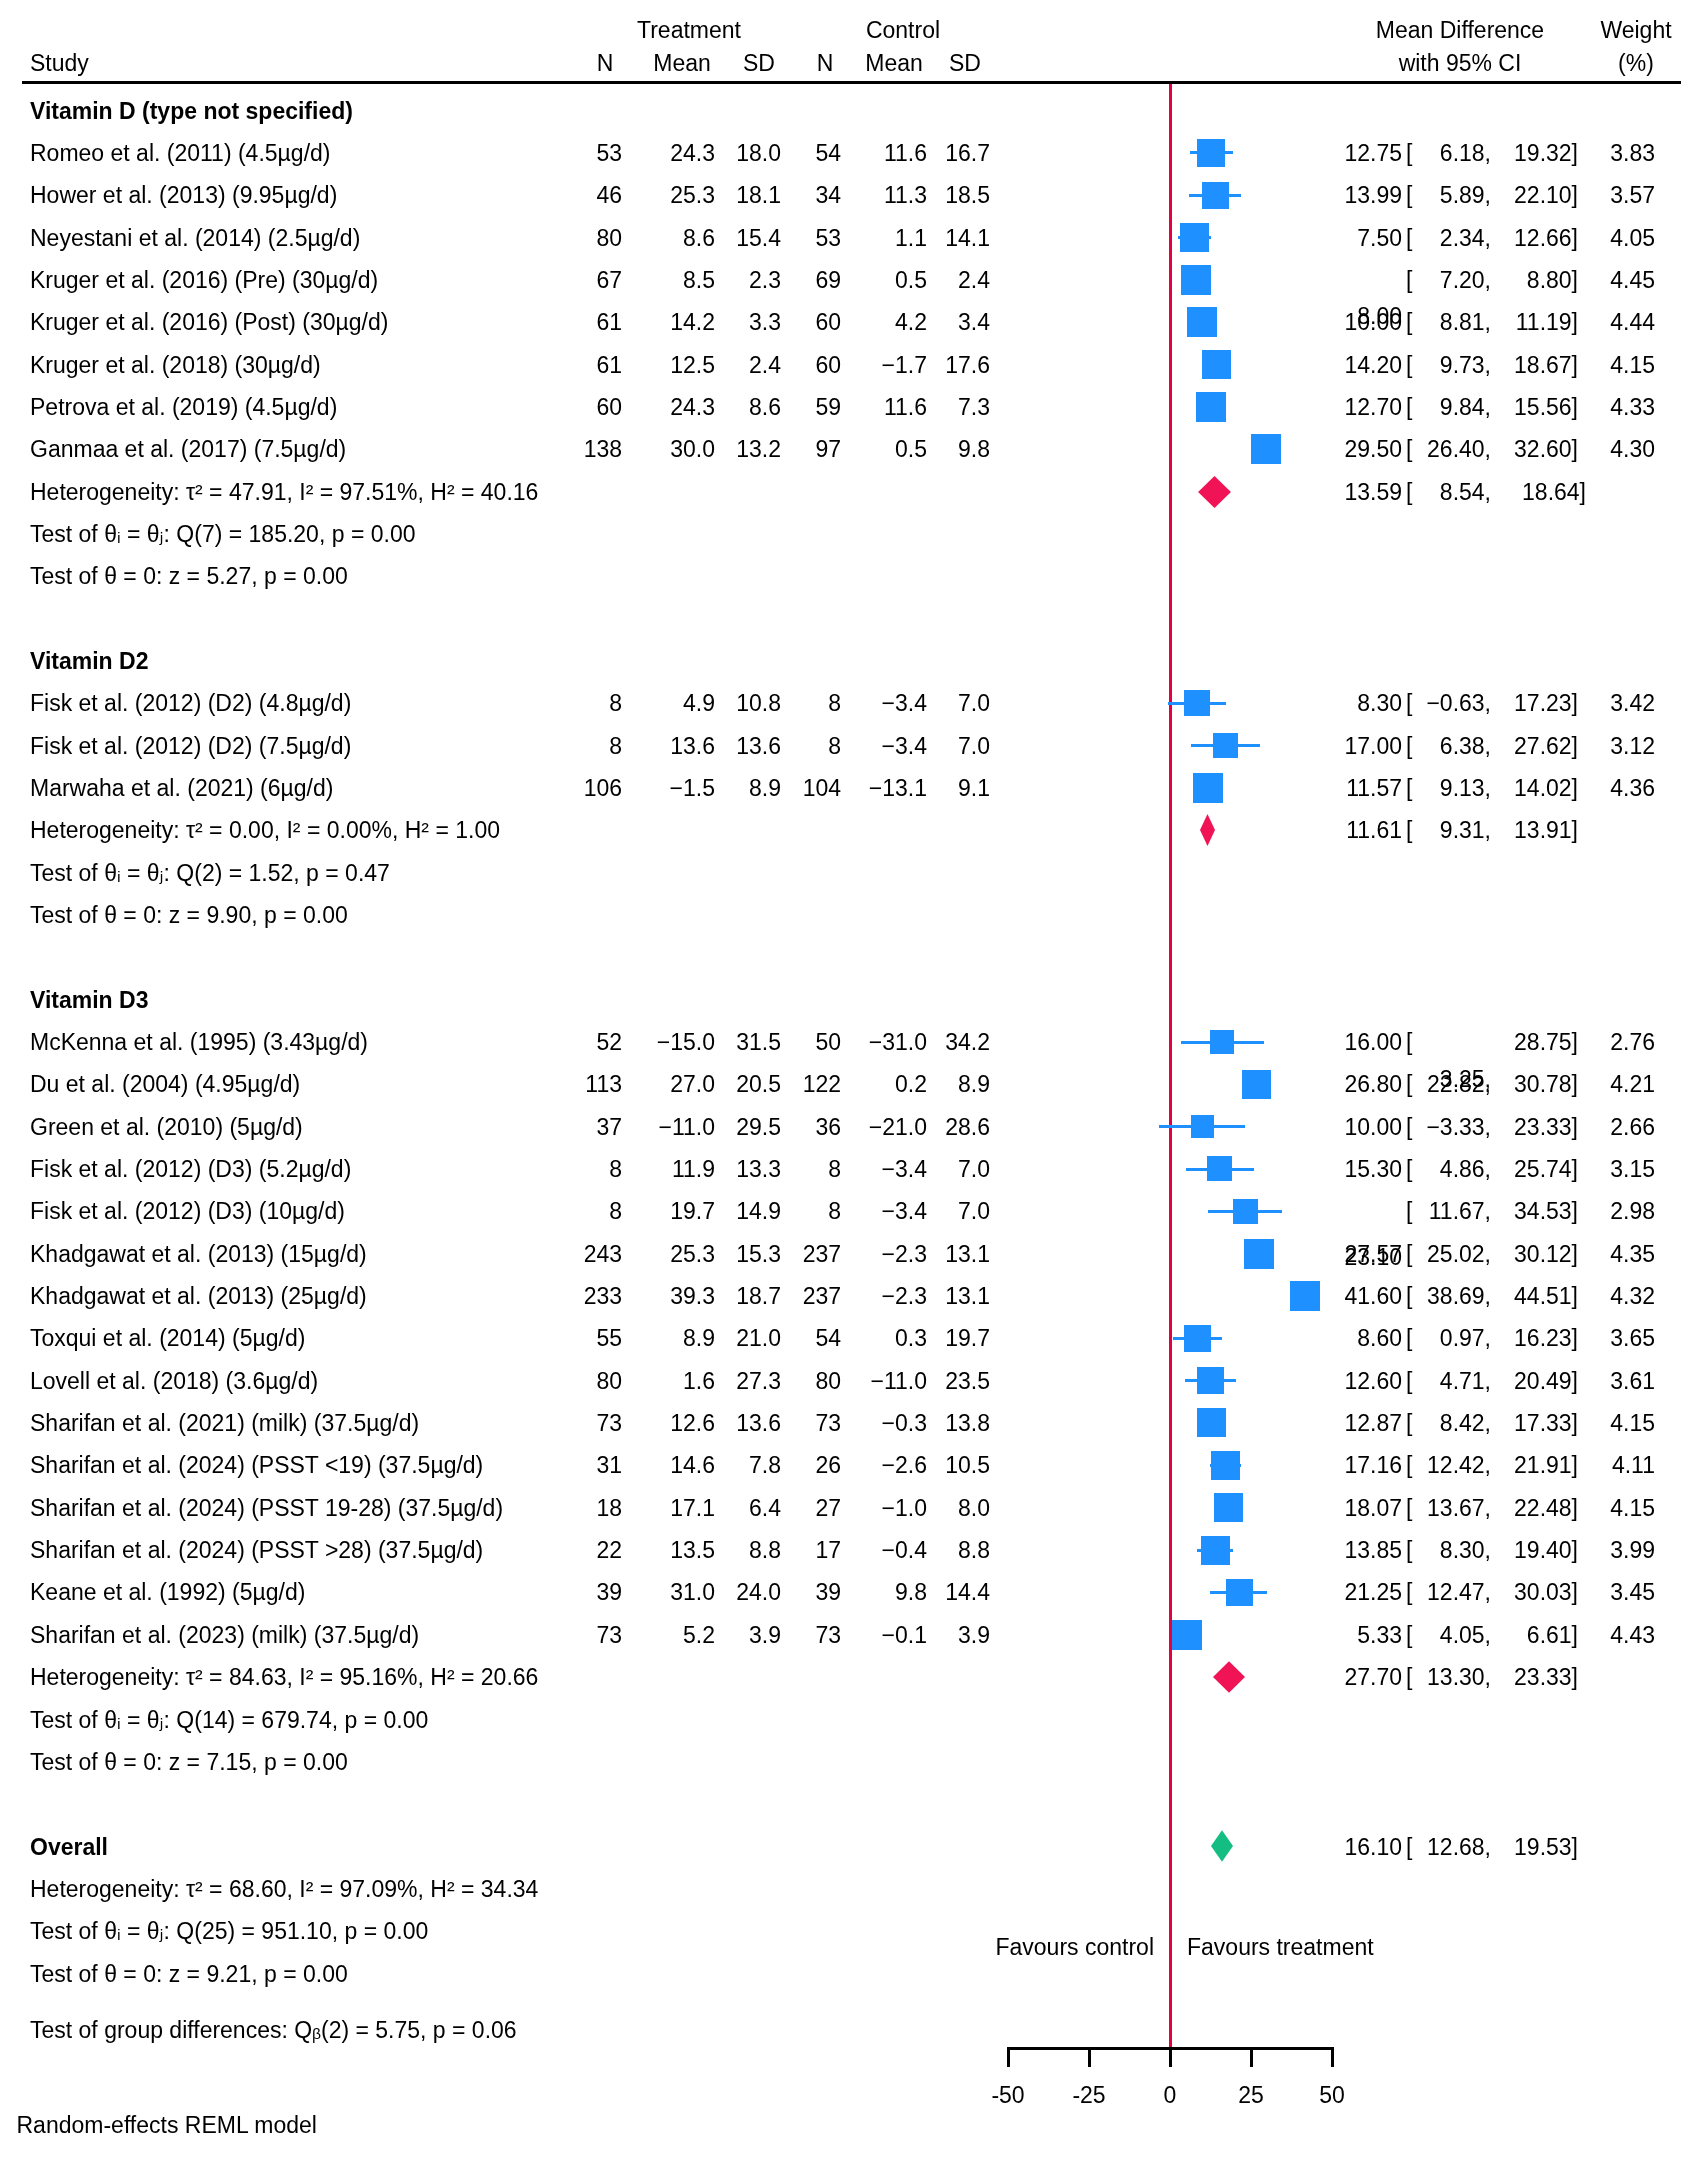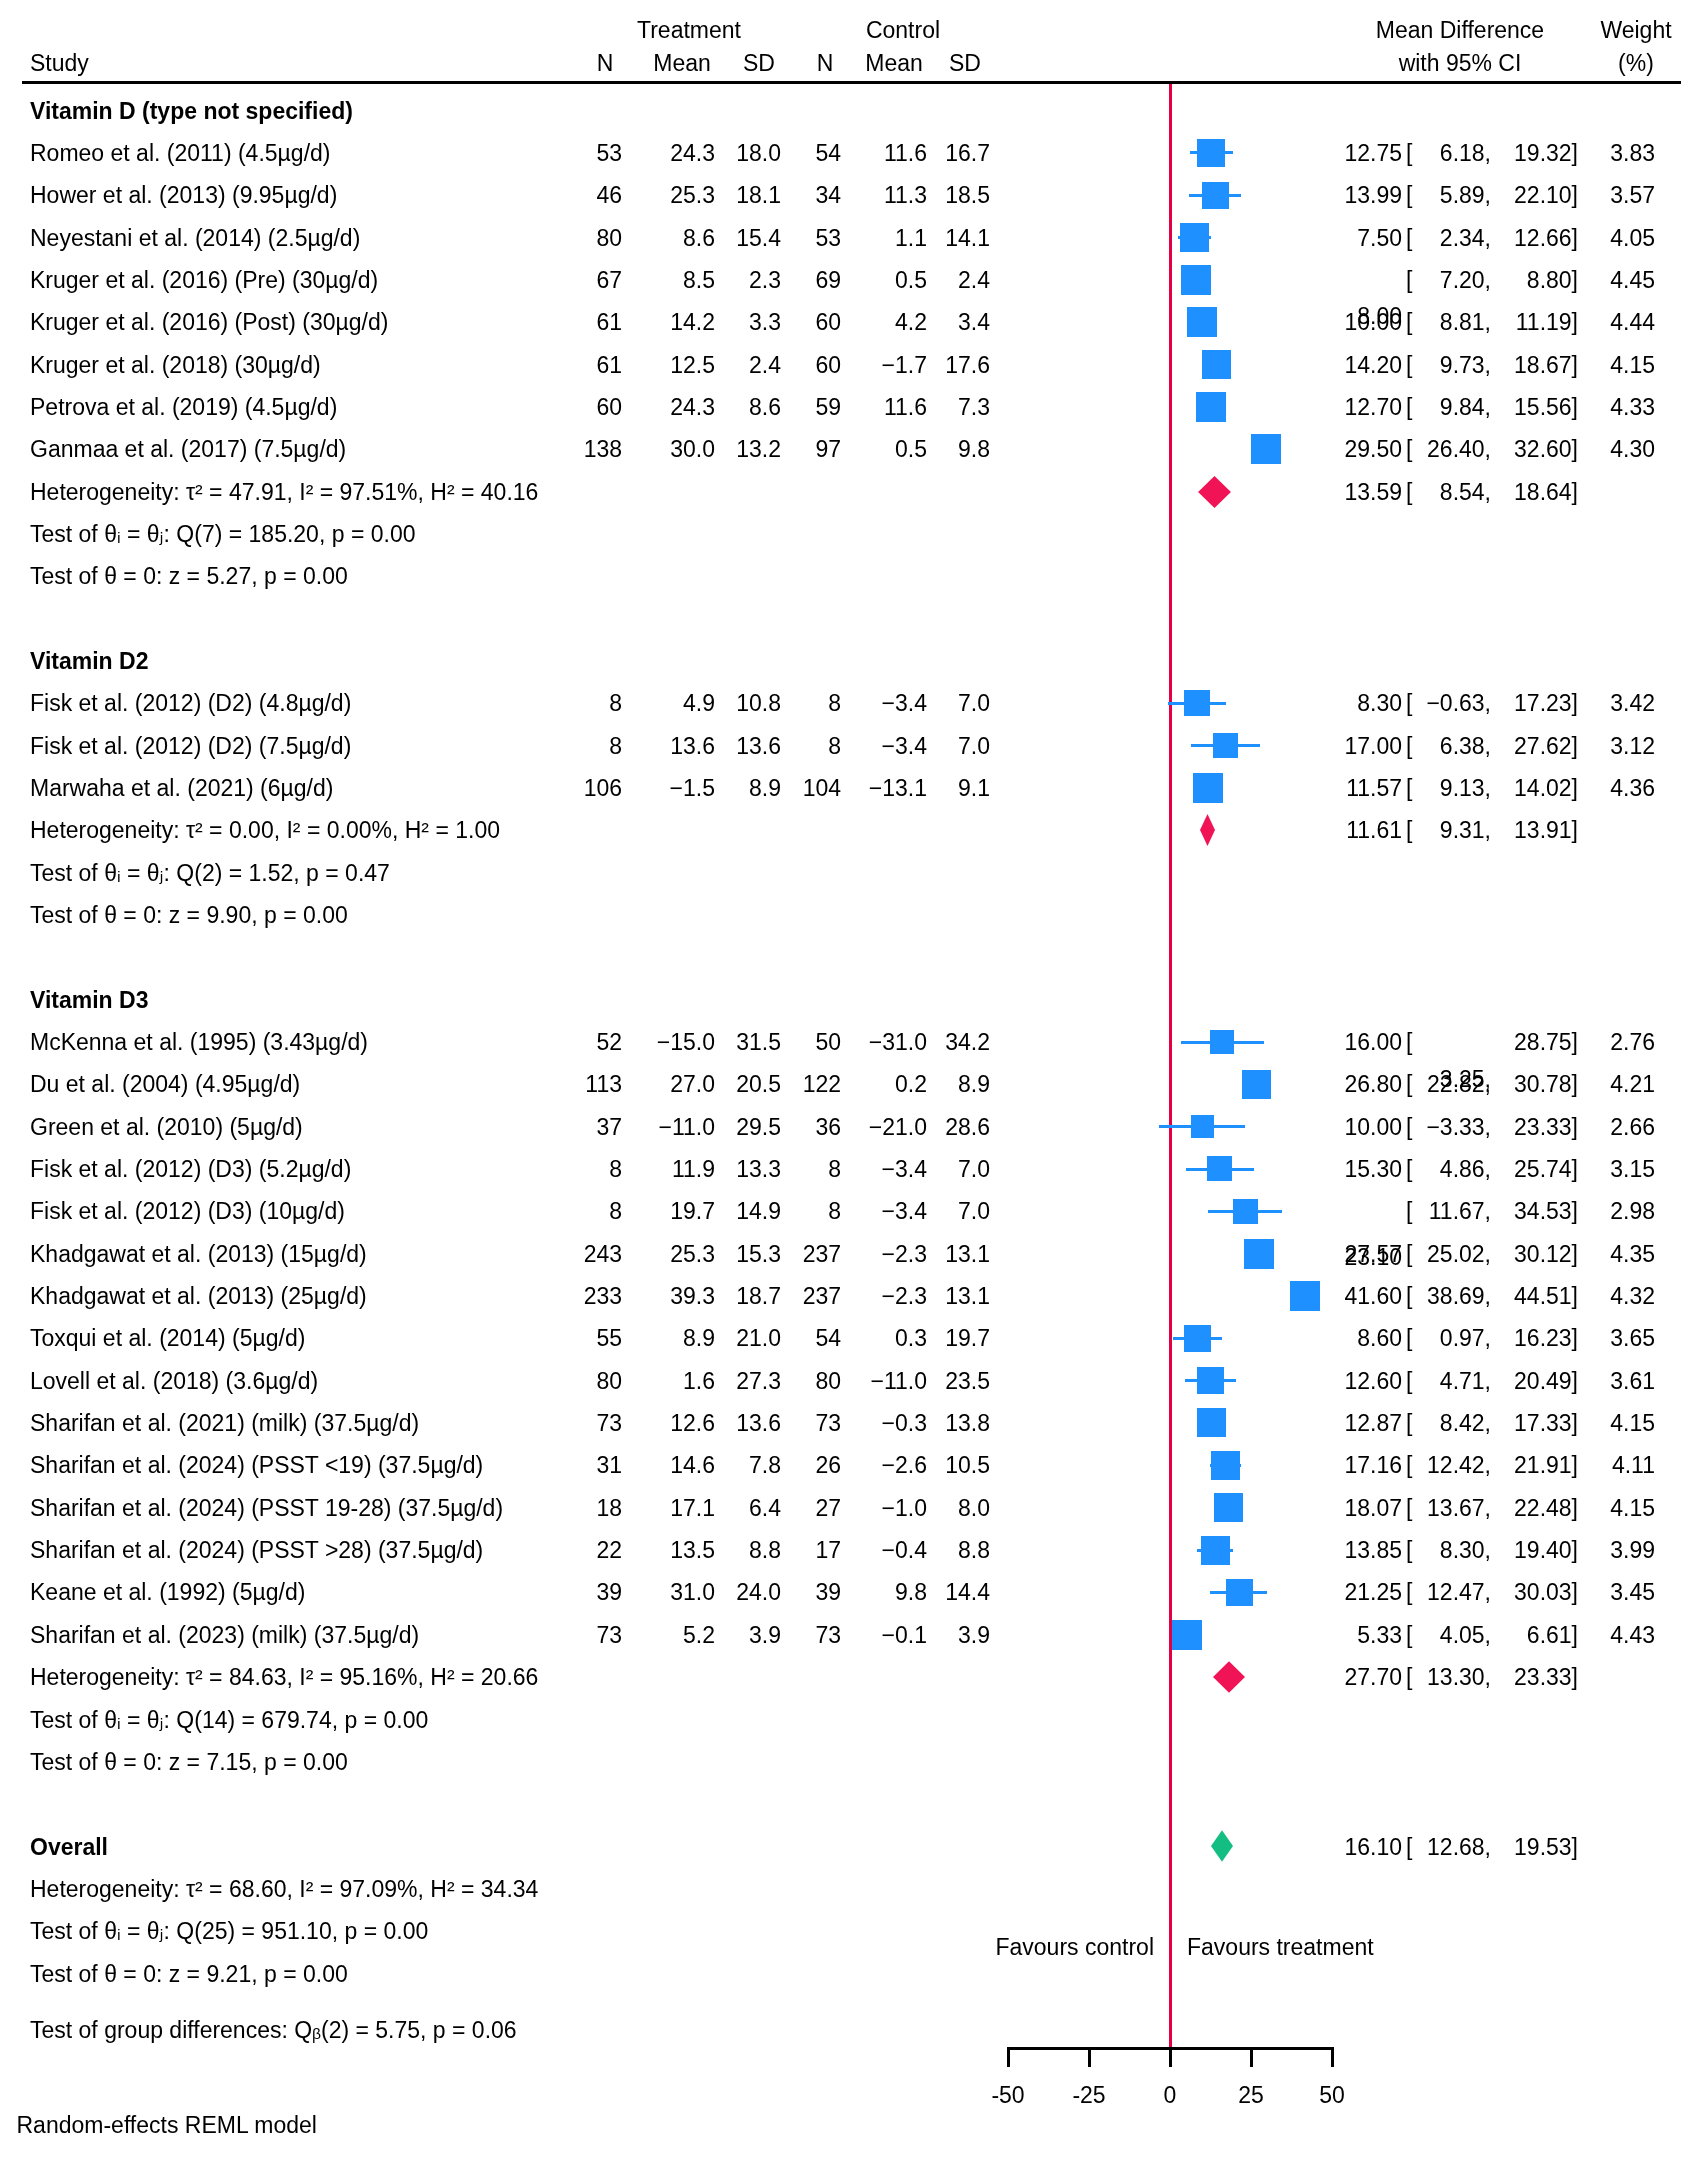--- a/index.html
+++ b/index.html
@@ -134,21 +134,21 @@
       <div class="cell" style="top: 428px; right: 712px;">9.8</div>
       <div class="cell" style="top: 428px; right: 300px;">29.50</div>
       <div class="cell" style="top: 428px; left: 1406px;">[</div>
       <div class="cell" style="top: 428px; right: 211px;">26.40,</div>
       <div class="cell" style="top: 428px; right: 124px;">32.60]</div>
       <div class="cell" style="top: 428px; right: 47px;">4.30</div>
       <div class="cell" style="top: 471px; left: 30px;">Heterogeneity: τ² = 47.91, I² = 97.51%, H² = 40.16</div>
       <div class="cell" style="top: 471px; right: 300px;">13.59</div>
       <div class="cell" style="top: 471px; left: 1406px;">[</div>
       <div class="cell" style="top: 471px; right: 211px;">8.54,</div>
-      <div class="cell" style="top: 471px; right: 124px;">18.64]</div>
+      <div class="cell" style="top: 471px; right: 116px;">18.64]</div>
       <div class="cell" style="top: 513px; left: 30px;">Test of θᵢ = θⱼ: Q(7) = 185.20, p = 0.00</div>
       <div class="cell" style="top: 555px; left: 30px;">Test of θ = 0: z = 5.27, p = 0.00</div>
       <div class="cell b" style="top: 640px; left: 30px;">Vitamin D2</div>
       <div class="cell" style="top: 682px; left: 30px;">Fisk et al. (2012) (D2) (4.8µg/d)</div>
       <div class="cell" style="top: 682px; right: 1080px;">8</div>
       <div class="cell" style="top: 682px; right: 987px;">4.9</div>
       <div class="cell" style="top: 682px; right: 921px;">10.8</div>
       <div class="cell" style="top: 682px; right: 861px;">8</div>
       <div class="cell" style="top: 682px; right: 775px;">−3.4</div>
       <div class="cell" style="top: 682px; right: 712px;">7.0</div>

